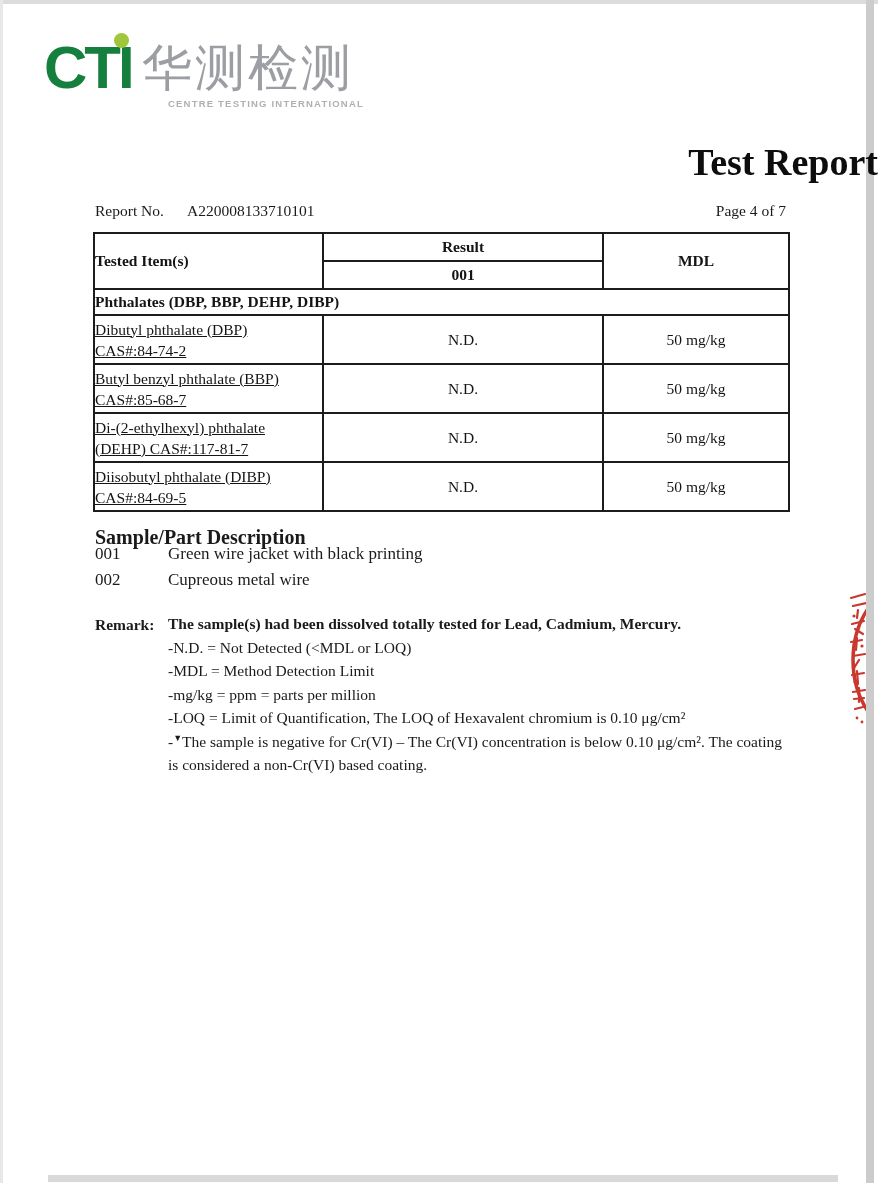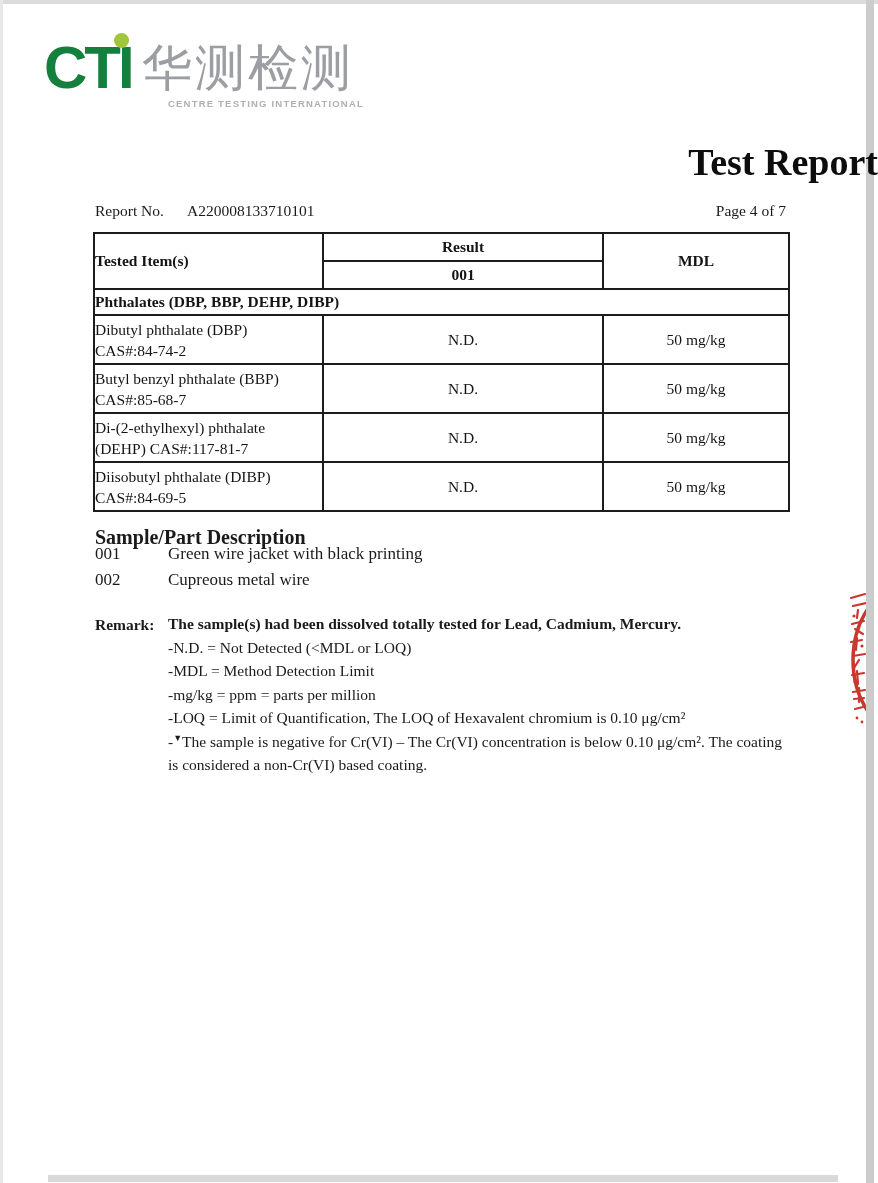--- a/index.html
+++ b/index.html
@@ -39,21 +39,21 @@
 
   
   table.results{position:absolute;left:93px;top:232px;width:695px;border-collapse:collapse;table-layout:fixed;}
   table.results td{border:2px solid #1c1c1c;font-size:15.5px;padding:0;vertical-align:middle;color:#141414;}
   table.results .th{font-weight:bold;}
   table.results .center{text-align:center;}
   table.results .pl{padding-left:0;}
   table.results .hrow td{height:26px;}
   table.results .grow td{height:24px;}
   table.results .drow td{height:47px;}
-  .cellline{line-height:21px;}
+  .cellline{line-height:21px;text-decoration:underline;}
 
   
   .sd-heading{position:absolute;left:95px;top:518px;font-size:20px;font-weight:bold;margin-top:8px;}
   .sd-item{position:absolute;left:95px;font-size:17px;}
   .sd-item .sid{display:inline-block;width:73px;}
   .sd-item-0{top:544px;}
   .sd-item-1{top:570px;}
 
   
   .remark{position:absolute;left:95px;top:612px;width:720px;font-size:15.5px;}

